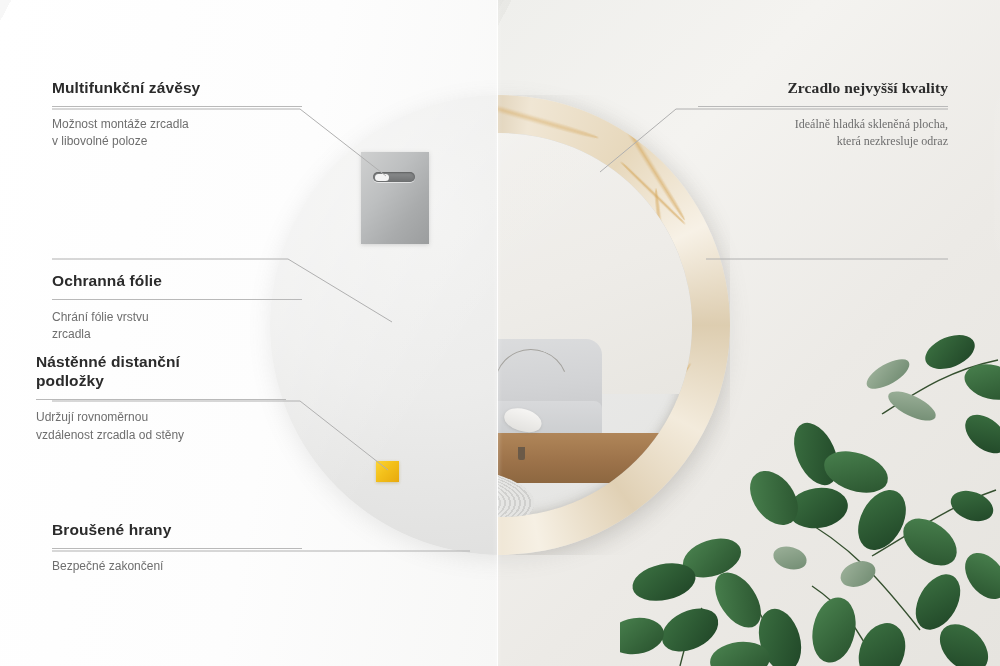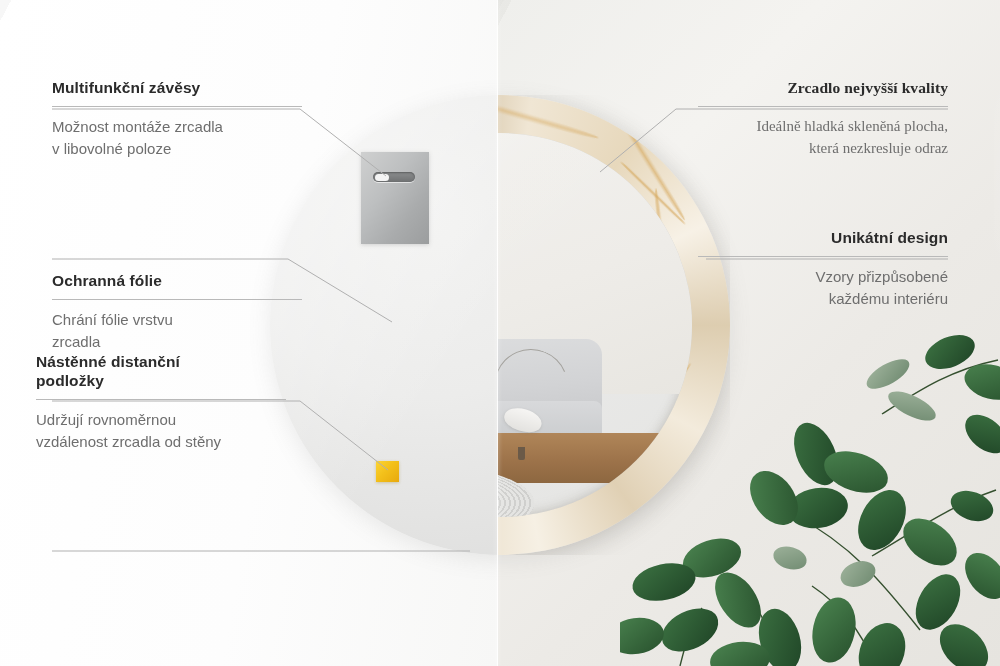--- a/index.html
+++ b/index.html
@@ -172,21 +172,21 @@
   .callout.right { text-align:right; }
   .c-title {
     font-size:15.5px; font-weight:bold; color:#2b2b2b;
     letter-spacing:0.1px; line-height:1.24;
     white-space:pre-line;
   }
   .c-rule {
     height:1px; background:#b9b9b9; margin:9px 0 9px 0;
   }
   .c-desc {
-    font-size:15px; color:#6e6e6e; line-height:1.44;
+    font-size:12px; color:#6e6e6e; line-height:1.44;
     white-space:pre-line;
   }
 
   
   .leaders { position:absolute; inset:0; width:1000px; height:666px; z-index:13; pointer-events:none; }
 </style>
 </head>
 <body>
 
 <div id="stage">
@@ -322,28 +322,27 @@
   </div>
 
   <div class="callout left" style="left:36px; top:352px; width:250px;">
     <div class="c-title">Nástěnné distanční
 podložky</div>
     <div class="c-rule"></div>
     <div class="c-desc">Udržují rovnoměrnou
 vzdálenost zrcadla od stěny</div>
   </div>
 
+  <div class="callout left" style="left:52px; top:520px; width:250px;">
+    <div class="c-title">Broušené hrany</div>
+    <div class="c-rule"></div>
+    <div class="c-desc">Bezpečné zakončení</div>
+  </div>
 
   <div class="callout right" style="left:698px; top:78px; width:250px;font-family:Liberation Serif, serif;">
     <div class="c-title">Zrcadlo nejvyšší kvality</div>
     <div class="c-rule"></div>
     <div class="c-desc">Ideálně hladká skleněná plocha,
 která nezkresluje odraz</div>
   </div>
 
-  <div class="callout right" style="left:698px; top:228px; width:250px;">
-    <div class="c-title">Unikátní design</div>
-    <div class="c-rule"></div>
-    <div class="c-desc">Vzory přizpůsobené
-každému interiéru</div>
-  </div>
 
 </div>
 
 </body></html>

